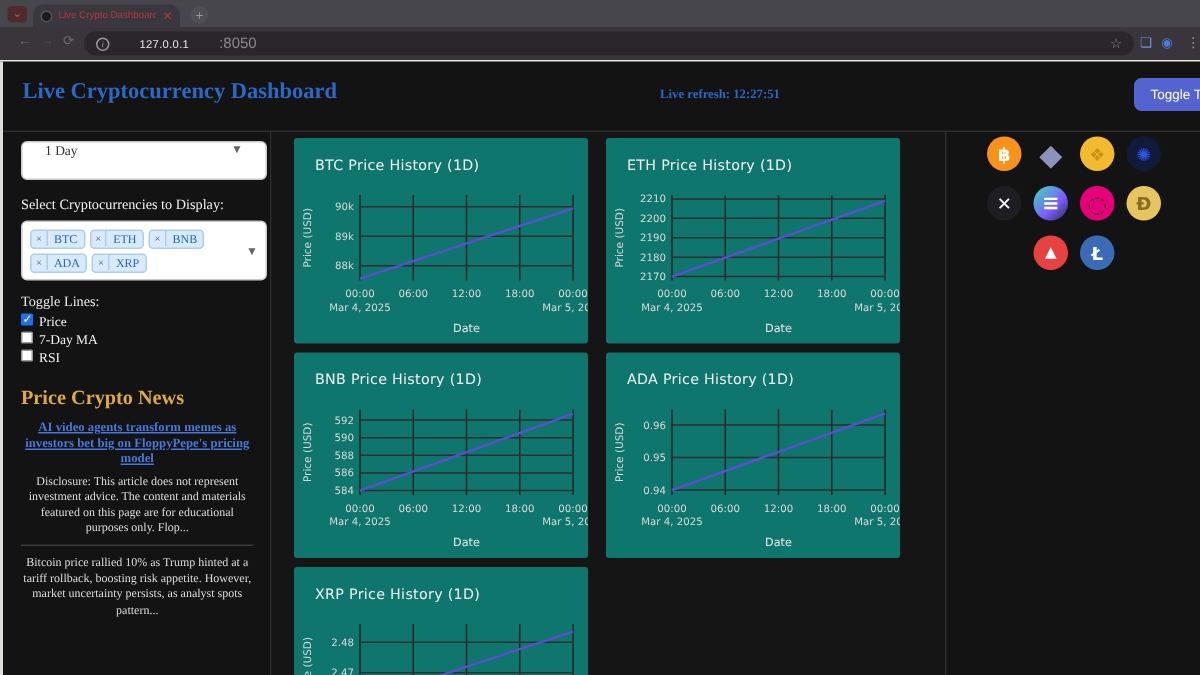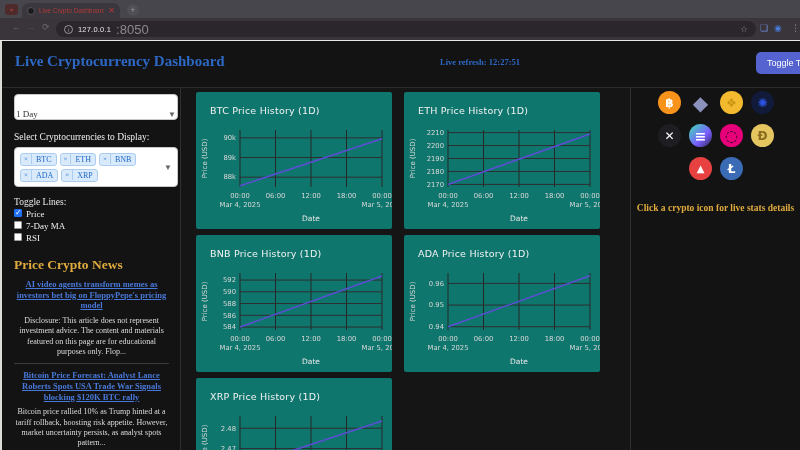--- a/index.html
+++ b/index.html
@@ -9,39 +9,39 @@
   
   .tabstrip { position:absolute; left:0; top:0; width:800px; height:18px; background:#47464c; display:flex; align-items:flex-end; }
   .win-btn { position:absolute; left:5px; top:4px; width:13px; height:11px; background:#4f2a2a; border-radius:3px; color:#c84b4b; font-size:8px; line-height:10px; text-align:center; }
   .tab { position:absolute; left:22px; top:3px; width:98px; height:15px; background:#3a373e; border-radius:7px 7px 0 0; display:flex; align-items:center; padding:0 5px; gap:4px; }
   .favicon { width:8px; height:8px; border-radius:50%; background:#1b1b1f; border:1px solid #555; flex:0 0 auto; }
   .tab-title { color:#b23a36; font-size:6.5px; white-space:nowrap; overflow:hidden; flex:1; }
   .tab-close { color:#b23a36; font-size:8px; flex:0 0 auto; }
   .newtab { position:absolute; left:127px; top:4px; width:12px; height:12px; border-radius:50%; color:#9a989e; font-size:9px; line-height:12px; text-align:center; background:#504f55; }
   .toolbar { position:absolute; left:0; top:18px; width:800px; height:22px; background:#3a343b; }
   .nav-ic { position:absolute; top:4px; color:#6e686f; font-size:9px; }
-  .urlbar { position:absolute; left:56px; top:3px; width:700px; height:16px; background:#2b262c; border-radius:8px; display:flex; align-items:center; padding:0 8px; gap:5px; }
+  .urlbar { position:absolute; left:56px; top:3px; width:700px; height:16px; background:#2b262c; border-radius:8px; display:flex; align-items:center; padding:0 8px; gap:20px; }
   .info-ic { width:9px; height:9px; border-radius:50%; border:1px solid #9b969c; color:#9b969c; font-size:6px; line-height:8px; text-align:center; font-style:italic; font-family:"Liberation Serif",serif; }
   .url-host { color:#e8e6e8; font-size:7.5px; letter-spacing:.2px; }
-  .url-port { color:#8d878e; font-size:13px; }
+  .url-port { color:#8d878e; font-size:10px; }
   .star-ic { margin-left:auto; color:#8d878e; font-size:9px; }
   .chrome-right-ic { position:absolute; top:5px; font-size:9px; }
 
   
   .page { position:absolute; left:0; top:40px; width:800px; height:410px; background:#131313; border-top:1px solid #e9e7e4; }
   .left-edge { position:absolute; left:0; top:0; width:2px; height:410px; background:#dcdcd8; z-index:5; }
   .hdr { position:relative; height:47px; border-bottom:1px solid #2c2c2c; }
   .hdr-title { position:absolute; left:15px; top:12px; font-family:"Liberation Serif",serif; font-weight:bold; font-size:15px; color:#2d68c5; }
   .hdr-refresh { position:absolute; left:330px; top:16px; width:300px; text-align:center; font-family:"Liberation Serif",serif; font-weight:bold; font-size:8.5px; color:#2d68c5; }
   .hdr-toggle { position:absolute; left:756px; top:11px; width:84px; height:22px; background:#5463cf; border:none; border-radius:5px; color:#fff; font-size:9px; font-family:"Liberation Sans",sans-serif; text-align:left; padding-left:11px; }
 
   .pbody { display:flex; height:362px; }
   .sidebar { width:190px; border-right:1px solid #2f2f2f; padding:6px 11px 0 14px; overflow:hidden; color:#e9e9e9; font-family:"Liberation Serif",serif; }
   .ctl-label { font-size:9.5px; margin-top:2px; margin-bottom:5px; color:#f0f0f0; }
-  .dropdown { width:164px; height:26px; background:#fff; border:1px solid #c9c9c9; border-radius:4px; display:flex; align-items:flex-end; padding:0 1px; margin-bottom:12px; }
+  .dropdown { width:164px; height:26px; background:#fff; border:1px solid #c9c9c9; border-radius:4px; display:flex; align-items:flex-start; padding:0 15px; margin-bottom:12px; }
   .dd-value { font-size:9px; color:#333; flex:1; }
   .dd-caret { color:#666; font-size:8px; }
   .multi { width:164px; min-height:40px; background:#fff; border:1px solid #c9c9c9; border-radius:4px; display:flex; align-items:center; padding:4px 14px 4px 5px; margin-bottom:10px; position:relative; }
   .chips { display:flex; flex-wrap:wrap; gap:3px; }
   .chip { display:flex; align-items:center; background:#d9eafc; border:1px solid #abcdf0; border-radius:3px; font-size:8px; color:#2268c3; overflow:hidden; }
   .chip-x { padding:1px 3px; border-right:1px solid #abcdf0; font-size:7px; }
   .chip-label { padding:1px 4px; }
   .multi-caret { position:absolute; right:5px; top:50%; margin-top:-4px; color:#666; font-size:8px; }
   .toggle-label { font-size:9.5px; margin-top:4px; }
   .chk-row { display:flex; align-items:flex-start; gap:4px; margin-top:2px; }
@@ -152,21 +152,20 @@
               <span class="chk-label">RSI</span>
             </div>
           </div>
         <div class="news-heading">Price Crypto News</div>
         <div id="news-list">
             <div class="article">
               <a href="#">AI video agents transform memes as investors bet big on FloppyPepe's pricing model</a>
               <p>Disclosure: This article does not represent investment advice. The content and materials featured on this page are for educational purposes only. Flop...</p>
             </div>
             <div class="article">
-              <a href="#">Bitcoin Price Forecast: Analyst Lance Roberts Spots USA Trade War Signals blocking $120K BTC rally</a>
               <p>Bitcoin price rallied 10% as Trump hinted at a tariff rollback, boosting risk appetite. However, market uncertainty persists, as analyst spots pattern...</p>
             </div>
           </div>
       </div>
 
       <div class="main">
         <div class="chart-card" style="left:15px;top:4px">
             <div class="chart-title">BTC Price History (1D)</div>
             <svg width="196" height="137">
               <line x1="44" y1="38" x2="44" y2="95" stroke="#262626" stroke-width="1"></line>
@@ -316,17 +315,16 @@
               <div class="cicon" style="background: rgb(29, 29, 34); color: rgb(255, 255, 255);">✕</div>
               <div class="cicon" style="background: linear-gradient(135deg, rgb(61, 226, 180), rgb(122, 92, 255) 60%, rgb(42, 42, 74)); color: rgb(255, 255, 255); font-size: 14px;">≡</div>
               <div class="cicon" style="background: rgb(230, 0, 122); color: rgb(42, 10, 28); font-size: 15px;">◌</div>
               <div class="cicon" style="background: rgb(229, 197, 96); color: rgb(138, 109, 31);">Ð</div>
             </div>
             <div class="icon-row">
               <div class="cicon" style="background: rgb(232, 65, 66); color: rgb(255, 255, 255); font-size: 10px;">▲</div>
               <div class="cicon" style="background: rgb(59, 107, 181); color: rgb(255, 255, 255);">Ł</div>
             </div>
           </div>
-        <div class="hint">Click a crypto icon for live stats details</div>
       </div>
     </div>
   </div>
 </div>
 
 </body></html>

